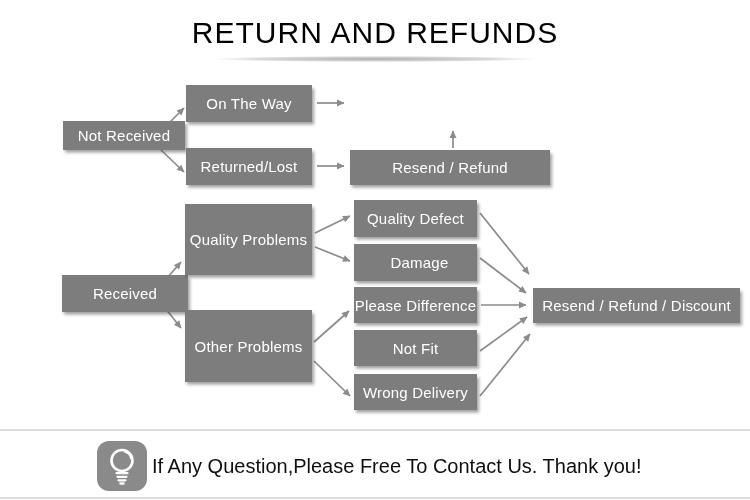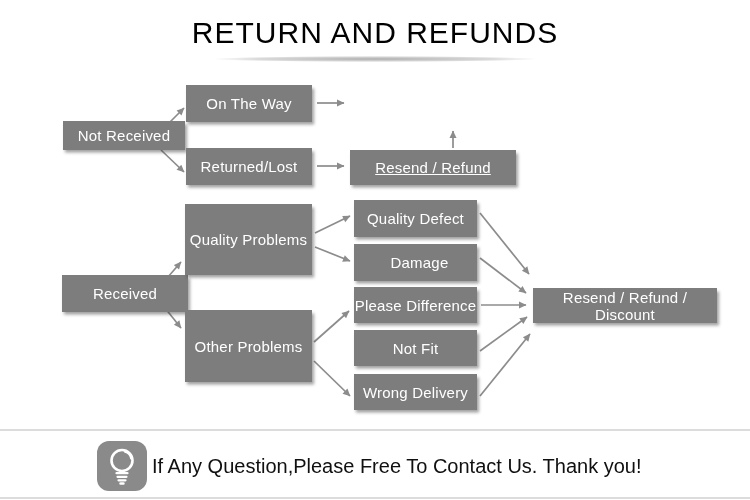--- a/index.html
+++ b/index.html
@@ -70,30 +70,30 @@
       <line x1="480" y1="258" x2="526" y2="293" marker-end="url(#ah)"></line>
       <line x1="481" y1="305" x2="526" y2="305" marker-end="url(#ah)"></line>
       <line x1="480" y1="351" x2="527" y2="317" marker-end="url(#ah)"></line>
       <line x1="480" y1="396" x2="530" y2="334" marker-end="url(#ah)"></line>
     </g>
   </svg>
 
   <div class="node" style="left:35px;  top:121px; width:122px; height:29px;margin-left:28px;">Not Received</div>
   <div class="node" style="left:186px; top:85px;  width:126px; height:37px;">On The Way</div>
   <div class="node" style="left:186px; top:148px; width:126px; height:37px;">Returned/Lost</div>
-  <div class="node" style="left:350px; top:150px; width:166px; height:35px;text-decoration:underline;">Resend / Refund</div>
+  <div class="node" style="left:350px; top:150px; width:200px; height:35px;">Resend / Refund</div>
   <div class="node" style="left:31px;  top:275px; width:126px; height:37px;margin-left:31px;">Received</div>
   <div class="node" style="left:185px; top:204px; width:127px; height:71px;">Quality Problems</div>
   <div class="node" style="left:185px; top:310px; width:127px; height:72px;">Other Problems</div>
   <div class="node" style="left:354px; top:200px; width:123px; height:37px;">Quality Defect</div>
   <div class="node" style="left:354px; top:244px; width:123px; height:37px;padding-left:8px;">Damage</div>
   <div class="node" style="left:354px; top:287px; width:123px; height:36px;">Please Difference</div>
   <div class="node" style="left:354px; top:330px; width:123px; height:36px;">Not Fit</div>
   <div class="node" style="left:354px; top:374px; width:123px; height:36px;">Wrong Delivery</div>
-  <div class="node" style="left:533px; top:288px; width:184px; height:35px;">Resend / Refund / Discount</div>
+  <div class="node" style="left:533px; top:288px; width:207px; height:35px;">Resend / Refund / Discount</div>
 
   <div class="divider" style="top:429px;"></div>
   <div class="divider" style="top:497px;"></div>
 
   <div class="footer-icon">
     <svg width="50" height="50" viewBox="0 0 50 50" xmlns="http://www.w3.org/2000/svg">
       <g stroke="#ffffff" fill="none" stroke-linecap="round">
         <circle cx="25" cy="19.5" r="10.5" stroke-width="2.6"></circle>
         <path d="M28,11 a8.5,8.5 0 0 1 6,6.5" stroke-width="1.8"></path>
         <line x1="19.5" y1="32.2" x2="30.5" y2="32.2" stroke-width="2.2"></line>

